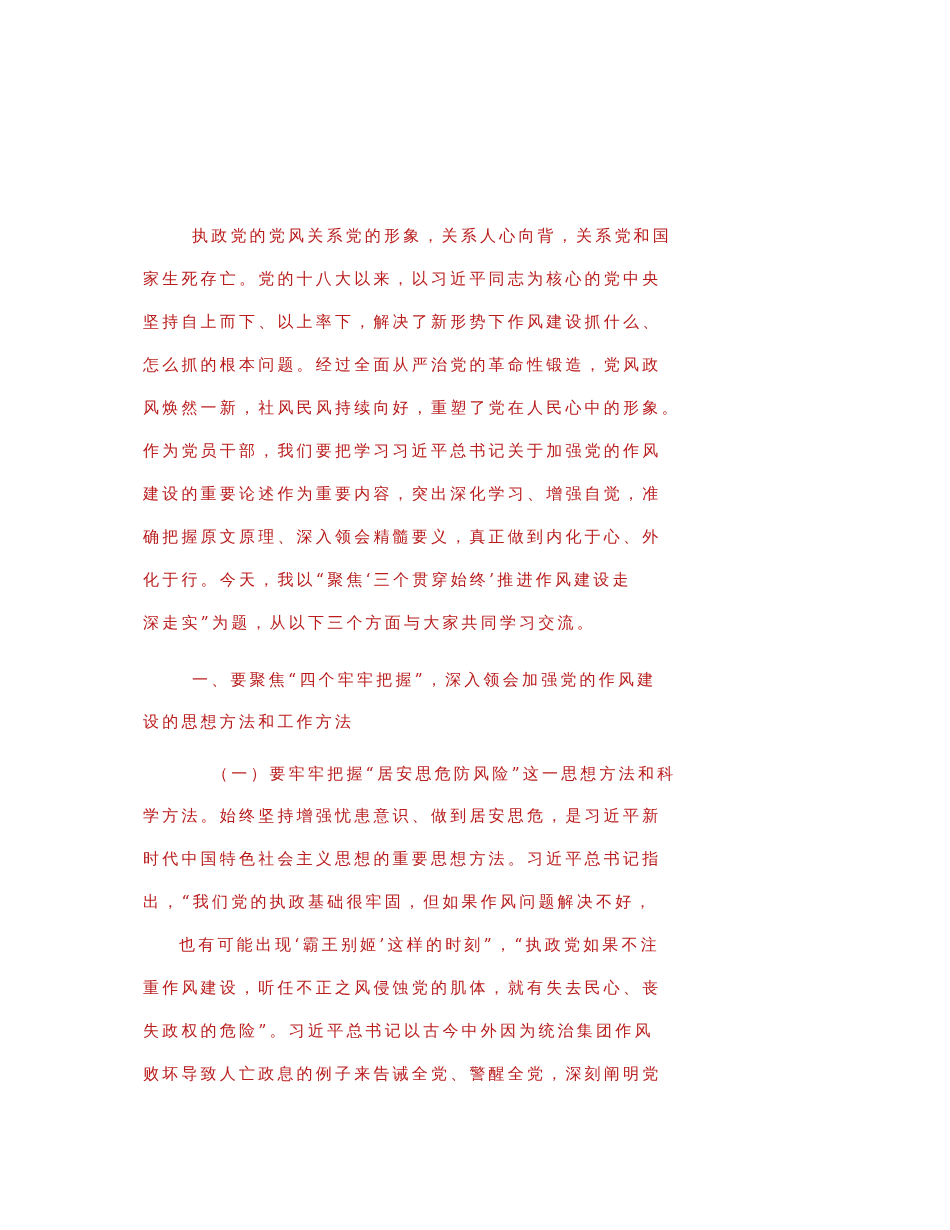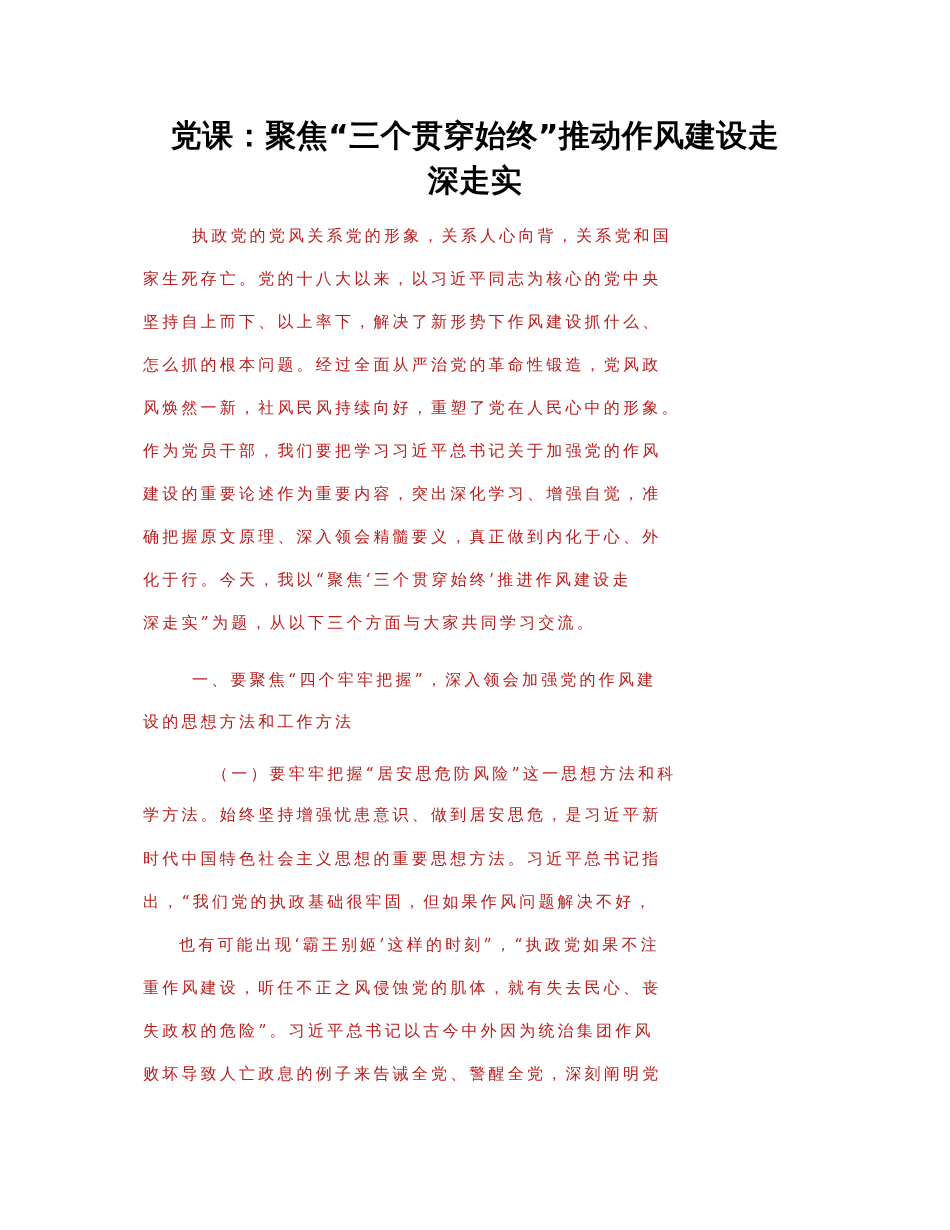--- a/index.html
+++ b/index.html
@@ -12,22 +12,20 @@
   .line { position: absolute; left: 143px; font-size: 16px; line-height: 30px; white-space: nowrap;
           letter-spacing: 3.2px; color: #b91c1c; }
   .indent { left: 192px; }
   .indent-paren { left: 172px; margin-left: 40px; }
 </style>
 </head>
 <body>
 
 <div class="page">
 
-  <div class="title" style="top:115px;">党课：聚焦“三个贯穿始终”推动作风建设走</div>
-  <div class="title" style="top:160px;">深走实</div>
 
   <div>
     <div class="line indent" style="top:221px;">执政党的党风关系党的形象，关系人心向背，关系党和国</div>
     <div class="line" style="top:264px;">家生死存亡。党的十八大以来，以习近平同志为核心的党中央</div>
     <div class="line" style="top:307px;">坚持自上而下、以上率下，解决了新形势下作风建设抓什么、</div>
     <div class="line" style="top:350px;">怎么抓的根本问题。经过全面从严治党的革命性锻造，党风政</div>
     <div class="line" style="top:393px;">风焕然一新，社风民风持续向好，重塑了党在人民心中的形象。</div>
     <div class="line" style="top:436px;">作为党员干部，我们要把学习习近平总书记关于加强党的作风</div>
     <div class="line" style="top:479px;">建设的重要论述作为重要内容，突出深化学习、增强自觉，准</div>
     <div class="line" style="top:522px;">确把握原文原理、深入领会精髓要义，真正做到内化于心、外</div>
@@ -35,21 +33,21 @@
     <div class="line" style="top:608px;">深走实”为题，从以下三个方面与大家共同学习交流。</div>
   </div>
 
   <div>
     <div class="line indent" style="top:665px;">一、要聚焦“四个牢牢把握”，深入领会加强党的作风建</div>
     <div class="line" style="top:707px;">设的思想方法和工作方法</div>
   </div>
 
   <div>
     <div class="line indent-paren" style="top:759px;">（一）要牢牢把握“居安思危防风险”这一思想方法和科</div>
-    <div class="line" style="top:801px;font-family:Liberation Mono, monospace;">学方法。始终坚持增强忧患意识、做到居安思危，是习近平新</div>
+    <div class="line" style="top:801px;">学方法。始终坚持增强忧患意识、做到居安思危，是习近平新</div>
     <div class="line" style="top:844px;">时代中国特色社会主义思想的重要思想方法。习近平总书记指</div>
     <div class="line" style="top:887px;">出，“我们党的执政基础很牢固，但如果作风问题解决不好，</div>
     <div class="line" style="top:930px;margin-left:36px;">也有可能出现‘霸王别姬’这样的时刻”，“执政党如果不注</div>
     <div class="line" style="top:973px;">重作风建设，听任不正之风侵蚀党的肌体，就有失去民心、丧</div>
     <div class="line" style="top:1016px;">失政权的危险”。习近平总书记以古今中外因为统治集团作风</div>
     <div class="line" style="top:1059px;">败坏导致人亡政息的例子来告诫全党、警醒全党，深刻阐明党</div>
   </div>
 
 </div>
 

